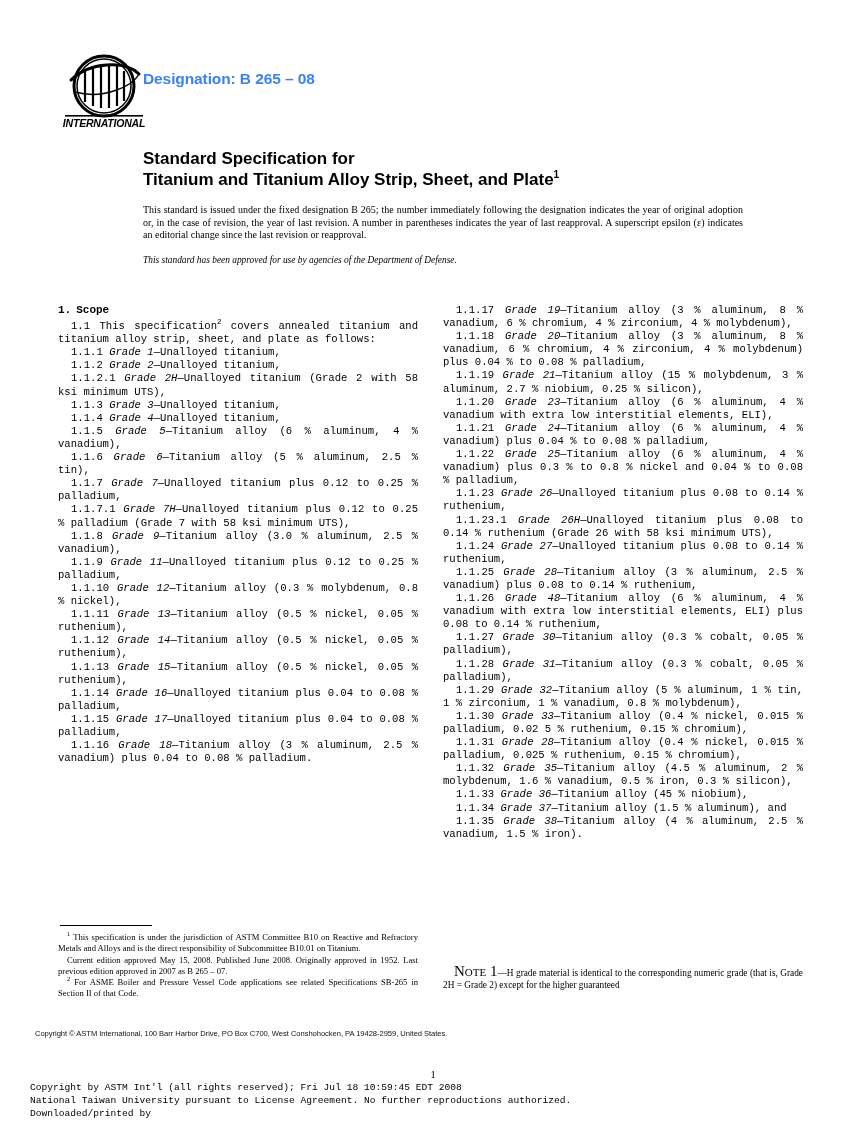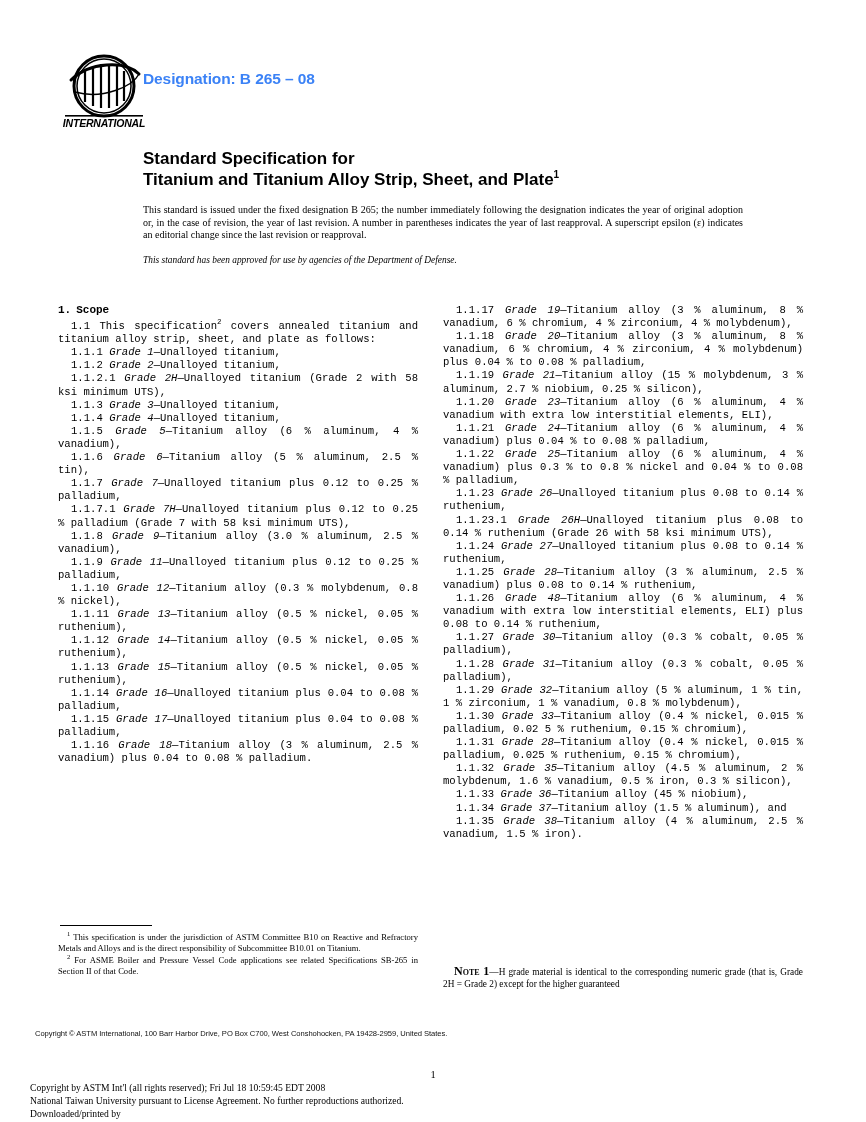--- a/index.html
+++ b/index.html
@@ -158,22 +158,21 @@
     top: 966px;
     width: 360px;
     font-size: 9.3px;
     line-height: 11.8px;
     text-align: justify;
     font-family: "Liberation Serif", serif;
   }
   .note-block p { margin: 0; text-indent: 11px; }
   .smallcaps {
     font-variant: small-caps;
-    font-size: 12px;
-    font-weight: bold;
+    font-size: 15px;
   }
 
   
   .copyright-line {
     position: absolute;
     left: 35px;
     top: 1029px;
     width: 800px;
     font-family: "Liberation Sans", sans-serif;
     font-size: 7.6px;
@@ -191,21 +190,21 @@
     font-family: "Liberation Serif", serif;
   }
 
   .license-block {
     position: absolute;
     left: 30px;
     top: 1081px;
     width: 700px;
     font-size: 9.6px;
     line-height: 13px;
-    font-family: Liberation Serif, serif;
+    font-family: Liberation Mono, monospace;
   }
   .license-block div { white-space: nowrap; }
 </style>
 </head>
 <body>
 
 <div class="page">
 
   <div class="header-band">
 
@@ -309,20 +308,23 @@
     </p>
   </div>
 
   <div class="footnote-rule"></div>
   <div class="footnotes">
     <p>
       <sup>1</sup>
       <span>This specification is under the jurisdiction of ASTM Committee B10 on Reactive and Refractory Metals and Alloys and is the direct responsibility of Subcommittee B10.01 on Titanium.</span>
     </p>
     <p>
+      <span>Current edition approved May 15, 2008. Published June 2008. Originally approved in 1952. Last previous edition approved in 2007 as B 265 – 07.</span>
+    </p>
+    <p>
       <sup>2</sup>
       <span>For ASME Boiler and Pressure Vessel Code applications see related Specifications SB-265 in Section II of that Code.</span>
     </p>
   </div>
 
   <div class="copyright-line">Copyright © ASTM International, 100 Barr Harbor Drive, PO Box C700, West Conshohocken, PA 19428-2959, United States.</div>
   <div class="page-number">1</div>
   <div class="license-block">
     <div>Copyright by ASTM Int'l (all rights reserved); Fri Jul 18 10:59:45 EDT 2008</div>
     <div>National Taiwan University pursuant to License Agreement. No further reproductions authorized.</div>

